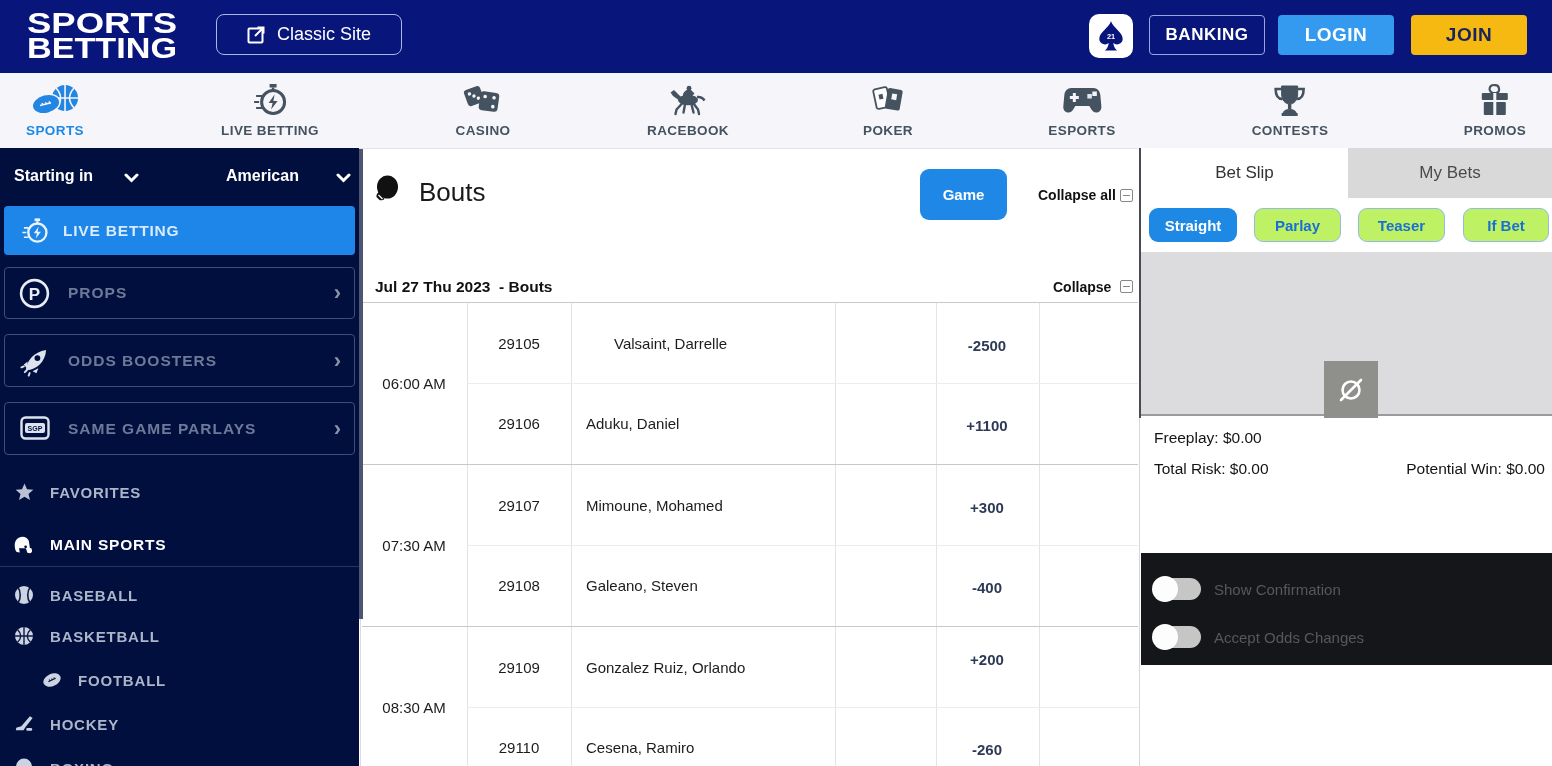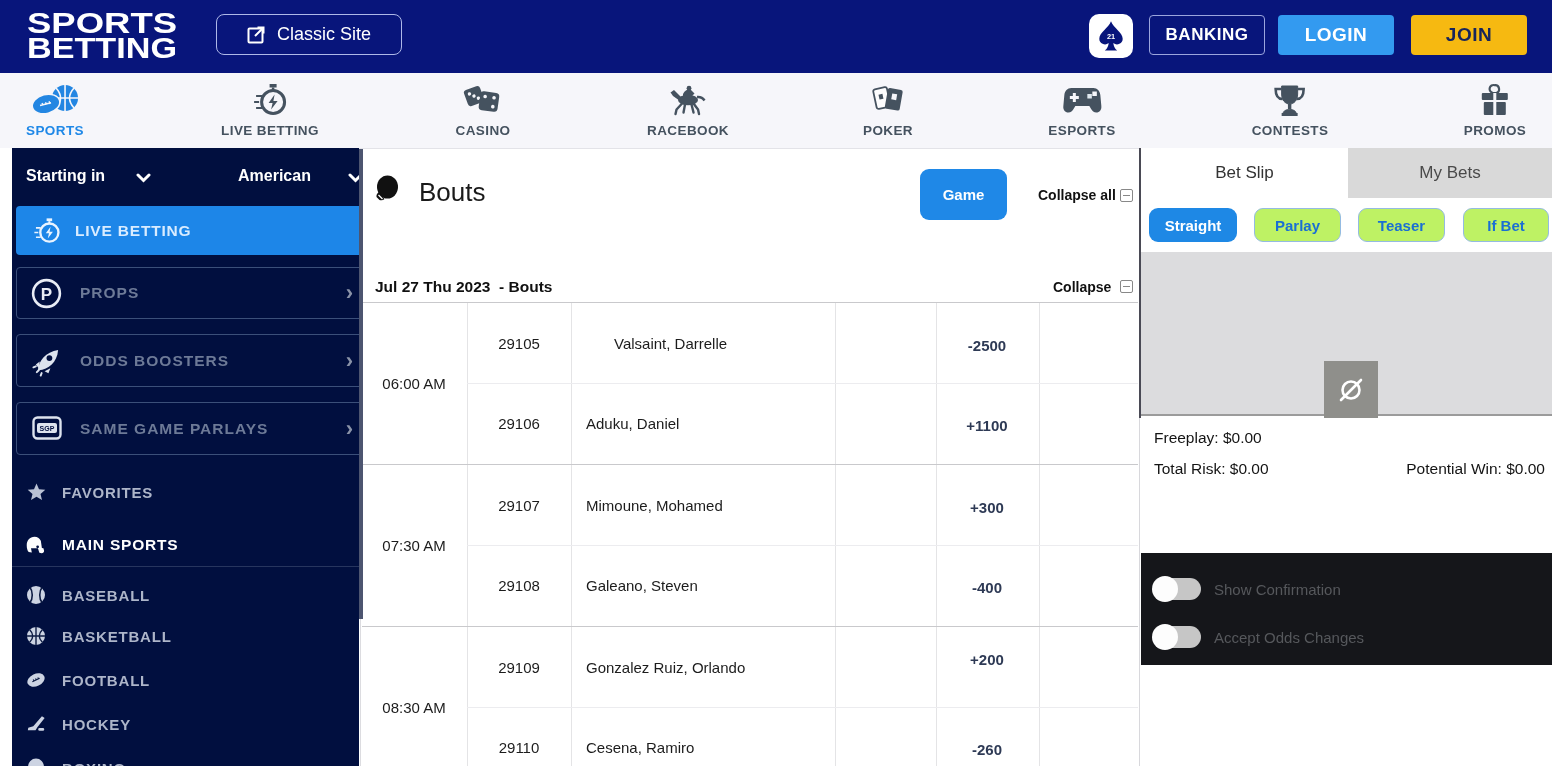--- a/index.html
+++ b/index.html
@@ -18,21 +18,21 @@
 .join { left:1411px; width:116px; background:#f6b911; color:#17255c; font-size:19px; letter-spacing:0.5px; }
 
 
 .nav { position:absolute; left:0; top:73px; width:1552px; height:75px; background:#f6f6fa; }
 .navitem { position:absolute; top:12px; transform:translateX(-50%); display:flex; flex-direction:column; align-items:center; }
 .navitem .ic { height:33px; display:flex; align-items:flex-end; justify-content:center; }
 .navitem .lb { margin-top:5px; font-size:13.5px; font-weight:bold; letter-spacing:0.4px; color:#45525f; }
 .navitem.active .lb { color:#1f88e7; }
 
 
-.sidebar { position:absolute; left:12px; top:148px; width:418px; height:618px; background:#010f3f; overflow:hidden;text-decoration:underline; }
+.sidebar { position:absolute; left:0; top:148px; width:418px; height:618px; background:#010f3f; overflow:hidden;text-decoration:underline; }
 .sb-lab { position:absolute; color:#fff; font-weight:bold; font-size:16px; top:19px; }
 .sb-box { position:absolute; left:4px; width:351px; border-radius:4px; }
 .sb-box .txt { position:absolute; left:59px; top:50%; transform:translateY(-50%); font-weight:bold; font-size:15.5px; letter-spacing:0.8px; }
 .sb-box .txt2 { position:absolute; left:63px; top:50%; transform:translateY(-50%); font-weight:bold; font-size:15.5px; letter-spacing:1px; color:#6d7a97; }
 .sb-box .arr { position:absolute; right:13px; top:50%; transform:translateY(-50%); color:#8a93a8; font-size:22px; font-weight:bold; line-height:1; }
 .sb-item { position:absolute; left:0; width:100%; height:30px; }
 .sb-item .t { position:absolute; left:50px; top:50%; transform:translateY(-50%); font-weight:bold; font-size:15px; letter-spacing:0.8px; color:#adb5c9;text-align:right; }
 .sb-item .t.w { color:#fff; font-size:15.5px; }
 .sb-item .i { position:absolute; left:14px; top:50%; transform:translateY(-50%); width:20px; height:20px; display:flex; align-items:center; justify-content:center; }
 
@@ -301,21 +301,21 @@
     </div>
     <div class="sb-item" style="top:473px;">
       <div class="i">
           <svg width="20" height="20" viewBox="0 0 20 20">
             <circle cx="10" cy="10" r="9" fill="#ccd3e2"></circle>
             <path d="M10 1 v18 M1 10 h18 M3.5 3.5 q6.5 6.5 0 13 M16.5 3.5 q-6.5 6.5 0 13" stroke="#0d1b42" stroke-width="1.4" fill="none"></path>
           </svg>
         </div>
       <div class="t">BASKETBALL</div>
     </div>
-    <div class="sb-item" style="top:517px;">
+    <div class="sb-item" style="top:517px;margin-left:28px;">
       <div class="i">
           <svg width="22" height="20" viewBox="0 0 22 20">
             <ellipse cx="11" cy="10" rx="10" ry="6.8" fill="#ccd3e2" transform="rotate(-25 11 10)"></ellipse>
             <path d="M7 12 l8-4 M8 9.5 l1 2 M10.5 8.3 l1 2 M13 7.2 l1 2" stroke="#0d1b42" stroke-width="1.3" fill="none"></path>
           </svg>
         </div>
       <div class="t">FOOTBALL</div>
     </div>
     <div class="sb-item" style="top:561px;">
       <div class="i">

